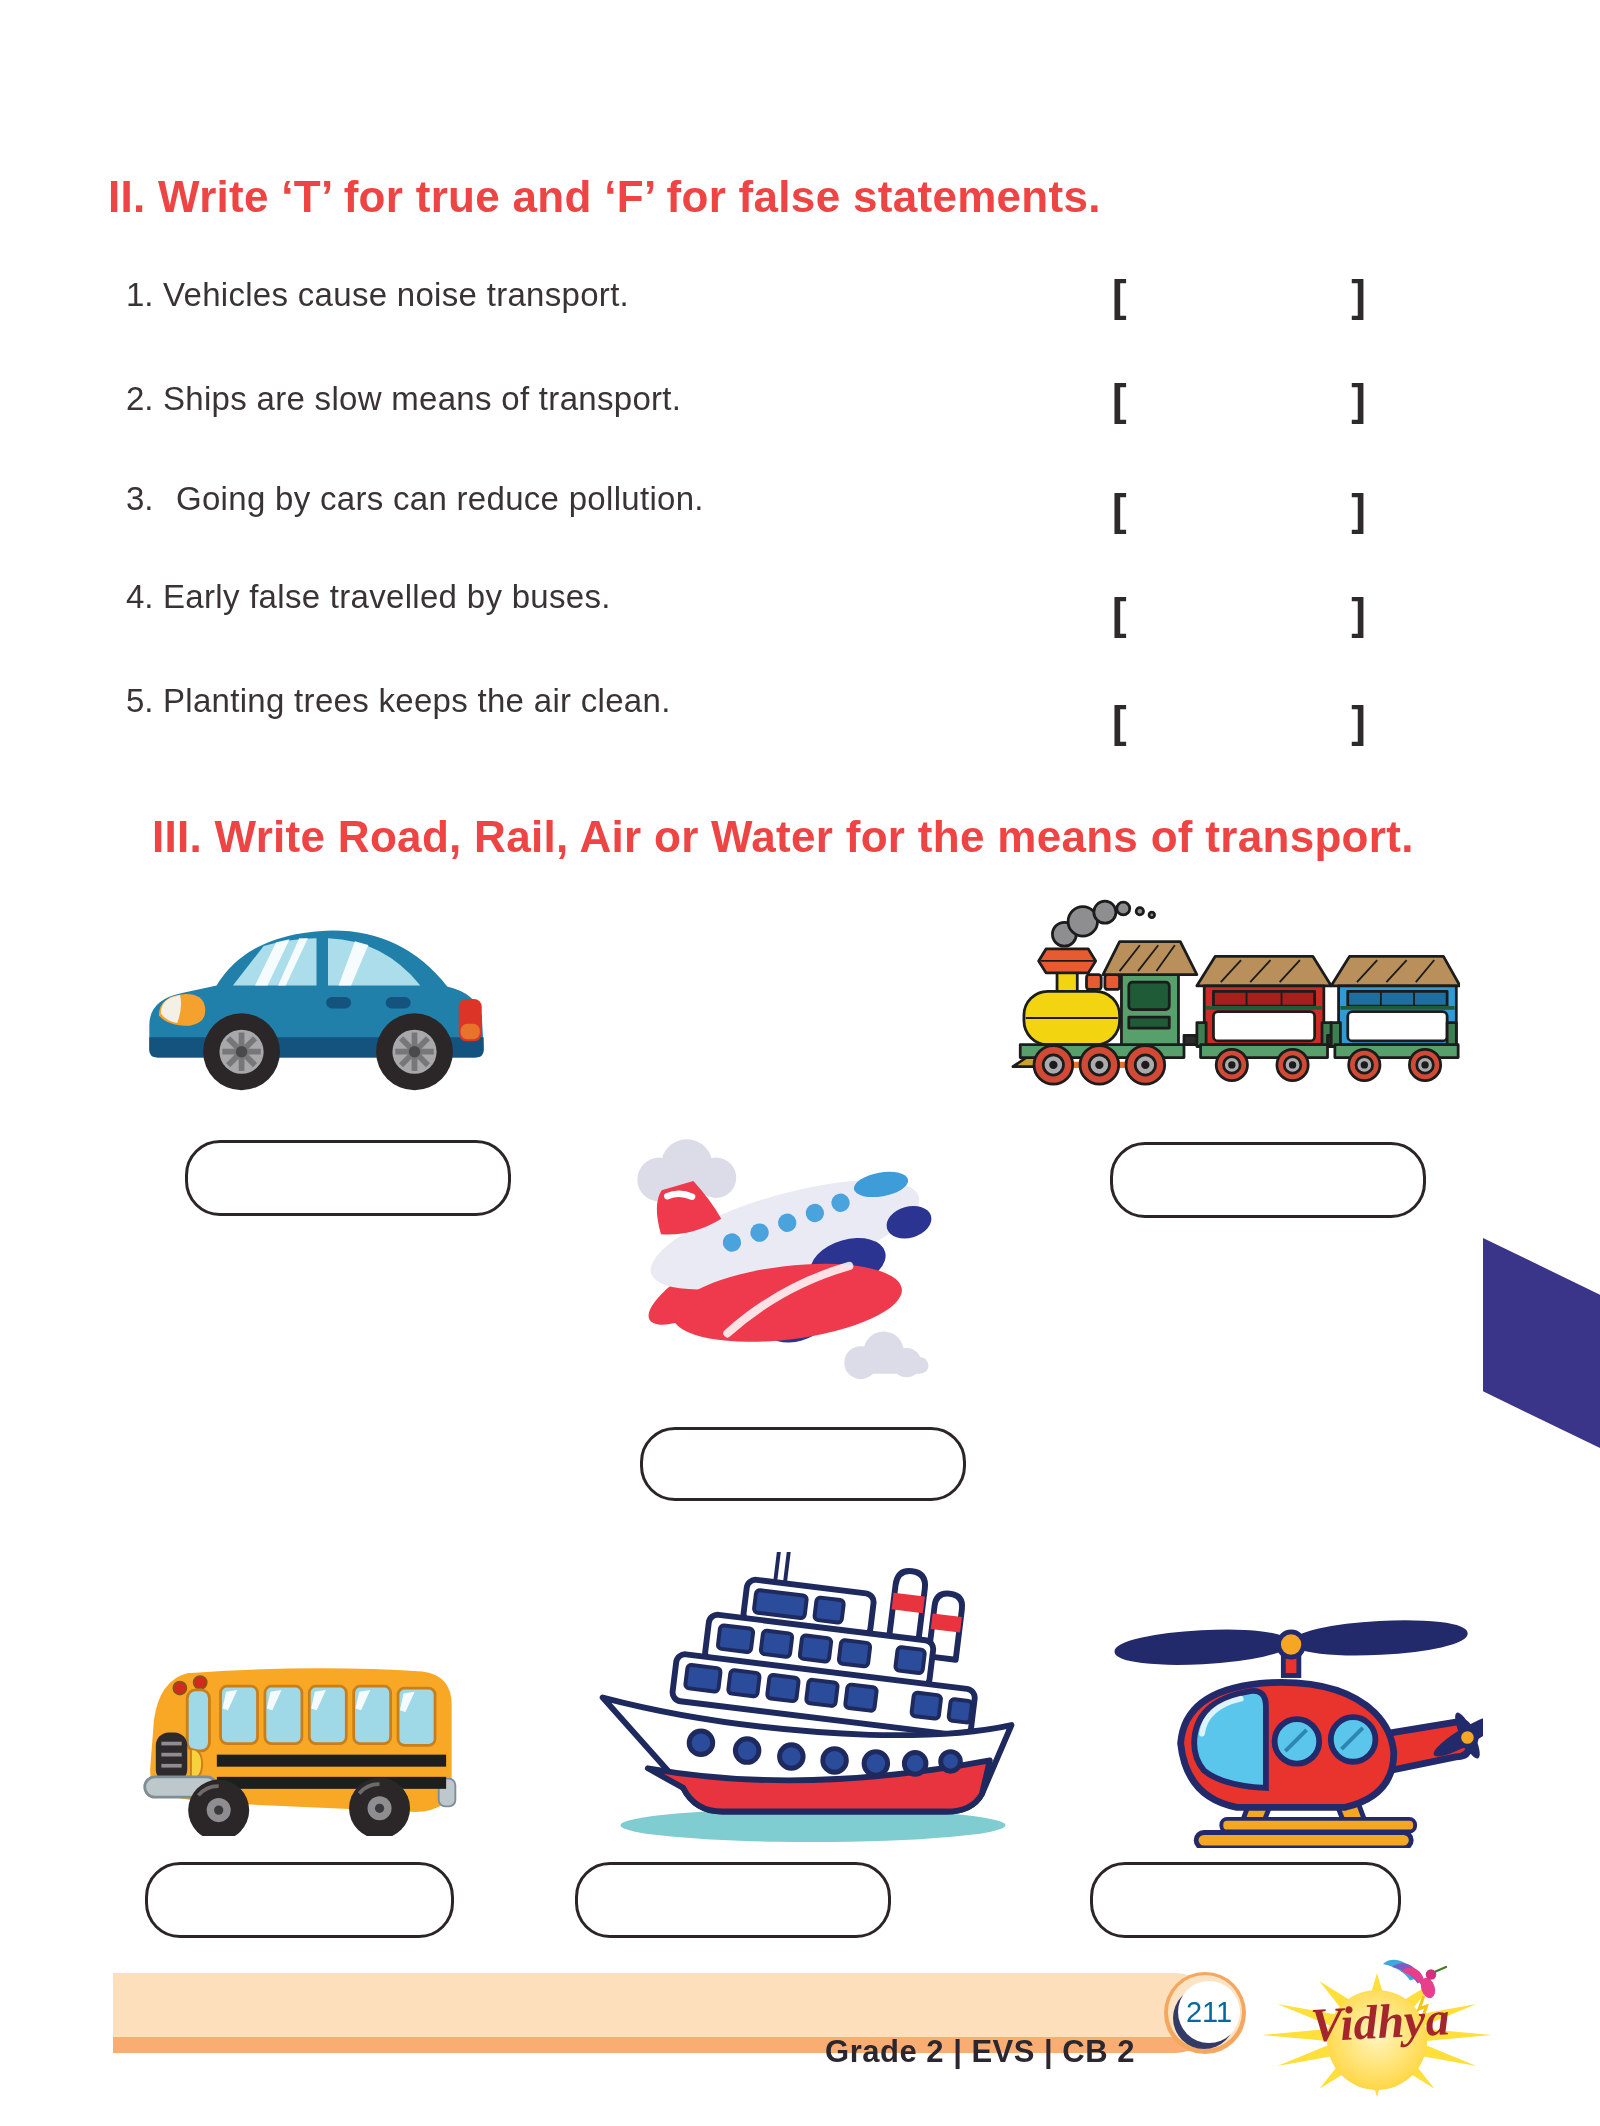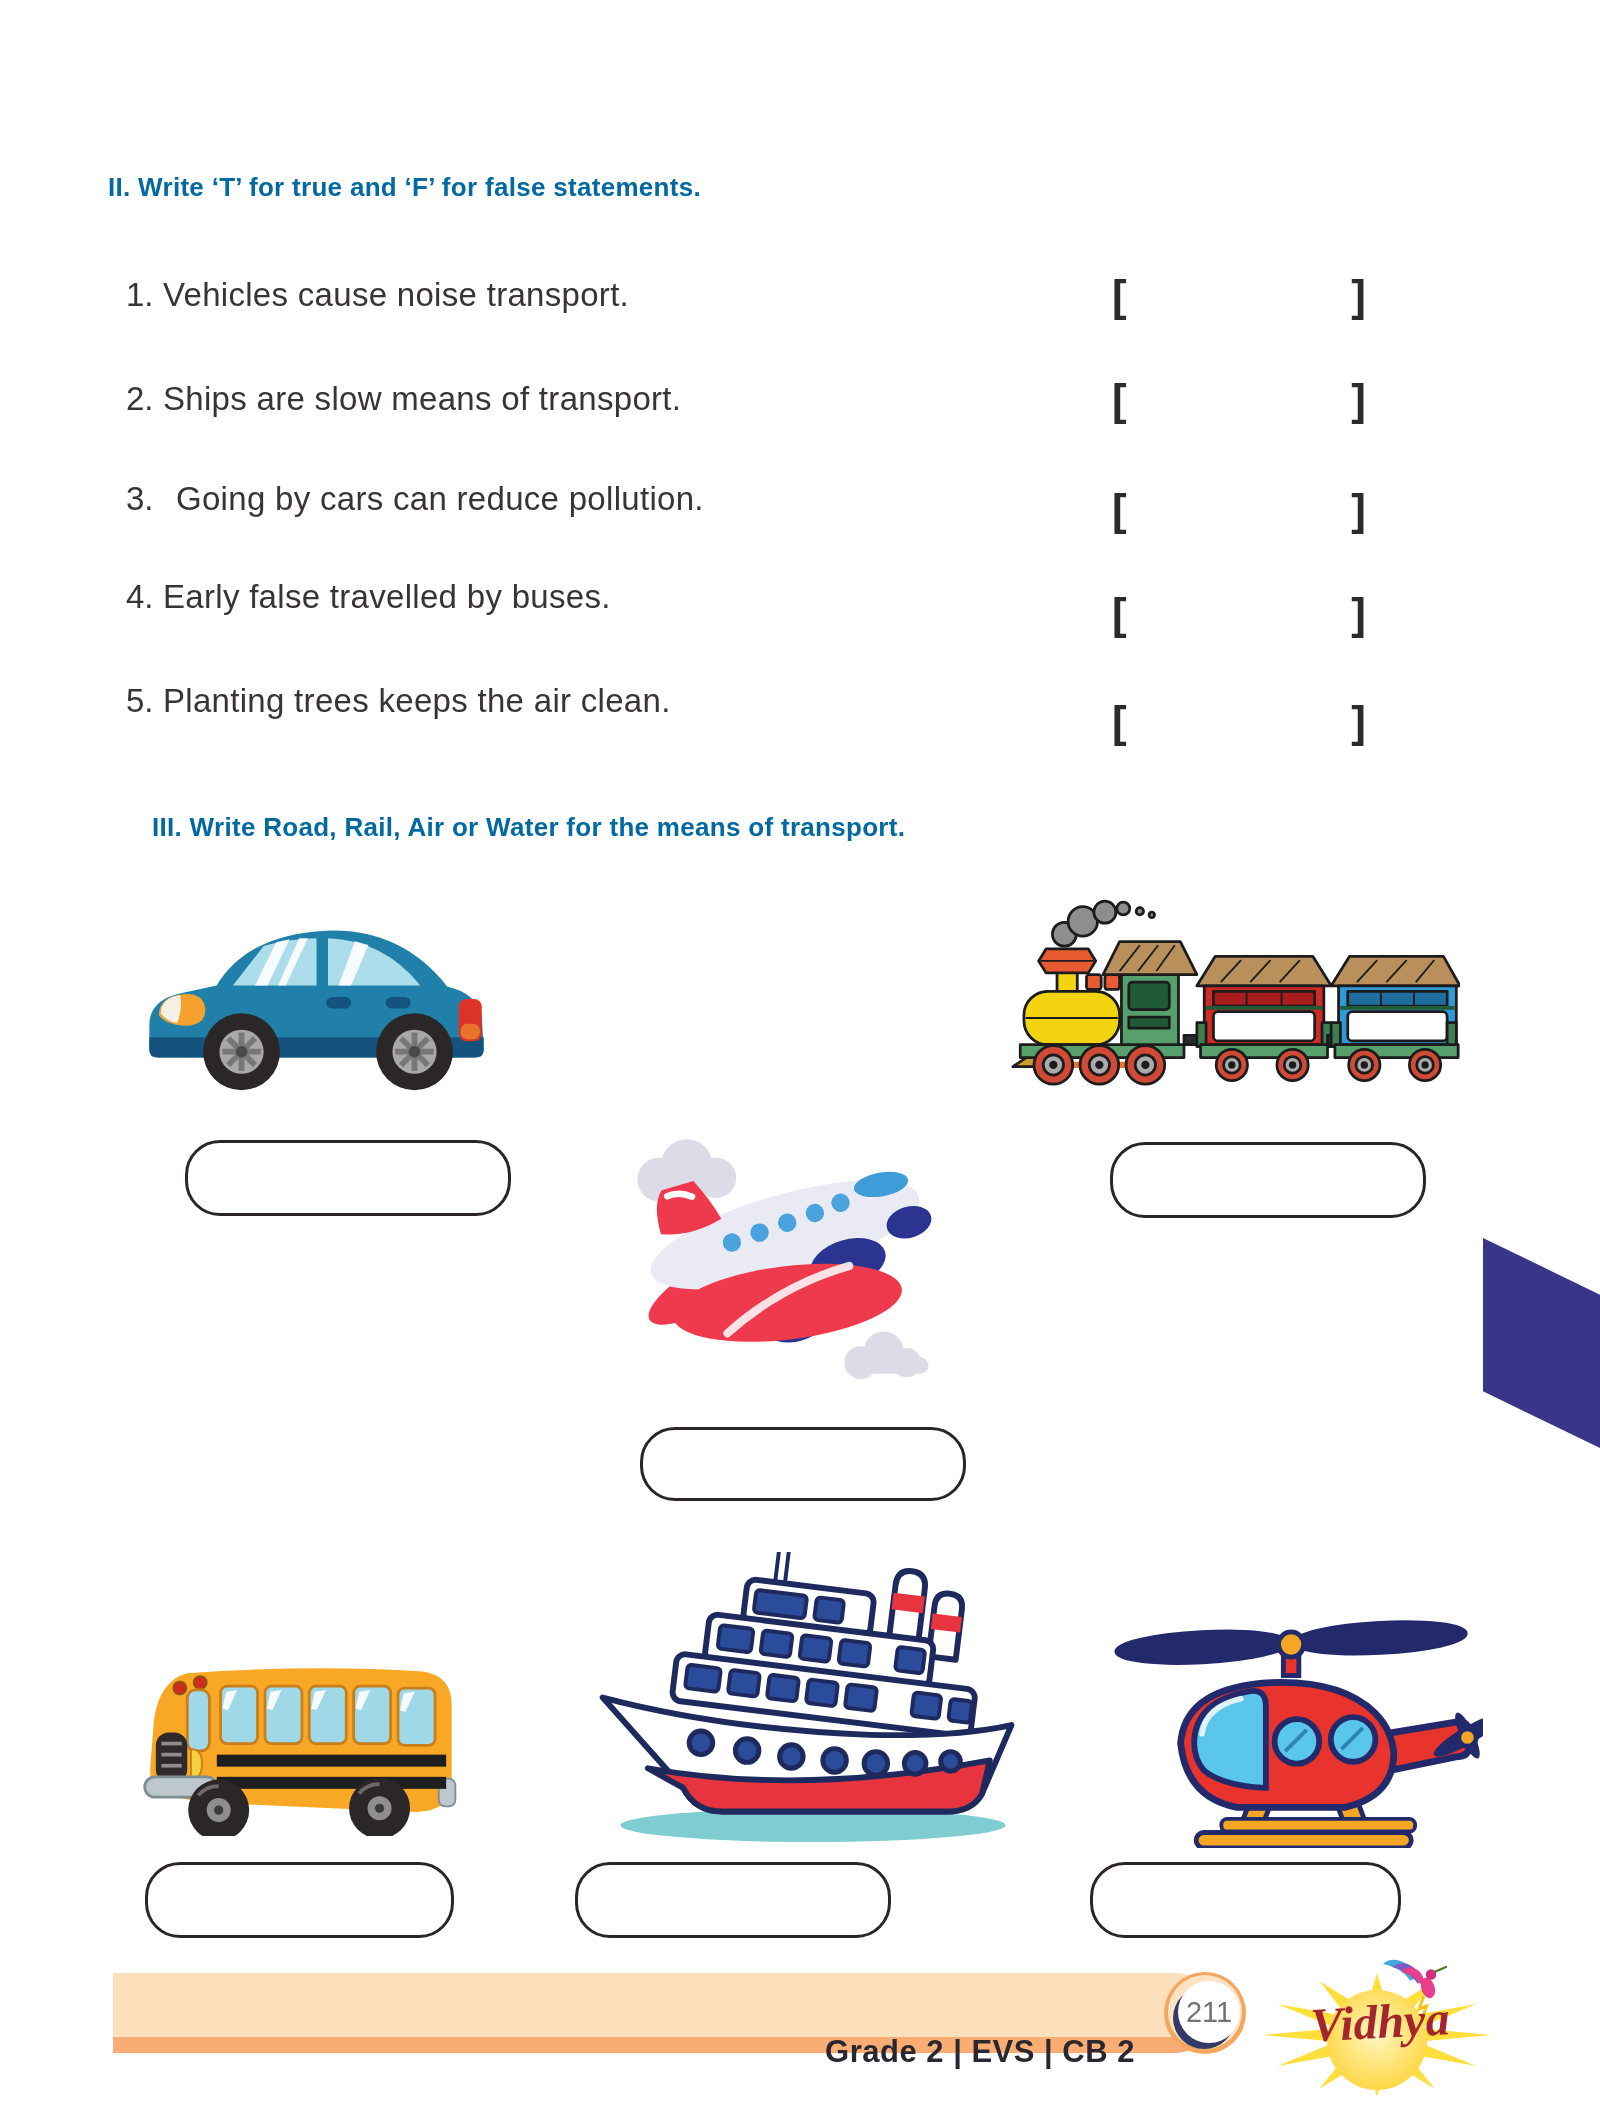--- a/index.html
+++ b/index.html
@@ -2,21 +2,21 @@
 <html><head>
 <meta charset="utf-8">
 <style>
   html,body{margin:0;padding:0;background:#888;}
   #page{
     position:relative;width:1600px;height:2126px;background:#ffffff;
     font-family:"Liberation Sans", sans-serif;overflow:hidden;margin:0 auto;
   }
   .abs{position:absolute;}
   .heading{
-    color:#0369a1;font-weight:700;font-size:26px;letter-spacing:.3px;white-space:nowrap;
+    color:#ef4444;font-weight:700;font-size:44px;letter-spacing:.3px;white-space:nowrap;
   }
   .tf-row{position:absolute;left:0;top:0;width:1600px;height:48px;}
   .tf-num{position:absolute;left:126px;top:0;font-size:33px;color:#3A3335;}
   .tf-text{position:absolute;left:163px;top:0;font-size:33px;color:#3A3335;letter-spacing:.3px;white-space:nowrap;}
   .tf-slot{
     position:absolute;left:1112px;top:-6px;width:254px;height:52px;
     display:flex;justify-content:space-between;align-items:center;
   }
   .bracket{font-size:44px;font-weight:700;color:#2E2A2C;line-height:1;}
   .answer-box{
@@ -38,21 +38,21 @@
     position:absolute;left:1164px;top:1972px;width:82px;height:82px;border-radius:50%;
     background:#F5A75F;
   }
   .page-circle-ring{
     position:absolute;left:4px;top:3px;width:74px;height:74px;border-radius:50%;background:#FCE3C4;
   }
   .page-circle{
     position:absolute;left:10px;top:6px;width:62px;height:62px;border-radius:50%;background:#ffffff;
     box-shadow:-5px 6px 0 #333A66;
     display:flex;align-items:center;justify-content:center;
-    font-size:29px;color:#737373;
+    font-size:29px;color:#0369a1;
   }
   .logo{position:absolute;left:1252px;top:1950px;width:256px;height:152px;}
   .logo-text{
     position:absolute;left:0;top:44px;width:100%;text-align:center;
     font-family:"Liberation Serif", serif;font-style:italic;font-weight:700;
     font-size:48px;color:#A3262C;transform:rotate(-3deg);
   }
   .purple-shape{
     position:absolute;left:1483px;top:1238px;width:117px;height:210px;background:#3B3589;
     clip-path:polygon(0 0,100% 27%,100% 100%,0 73%);

